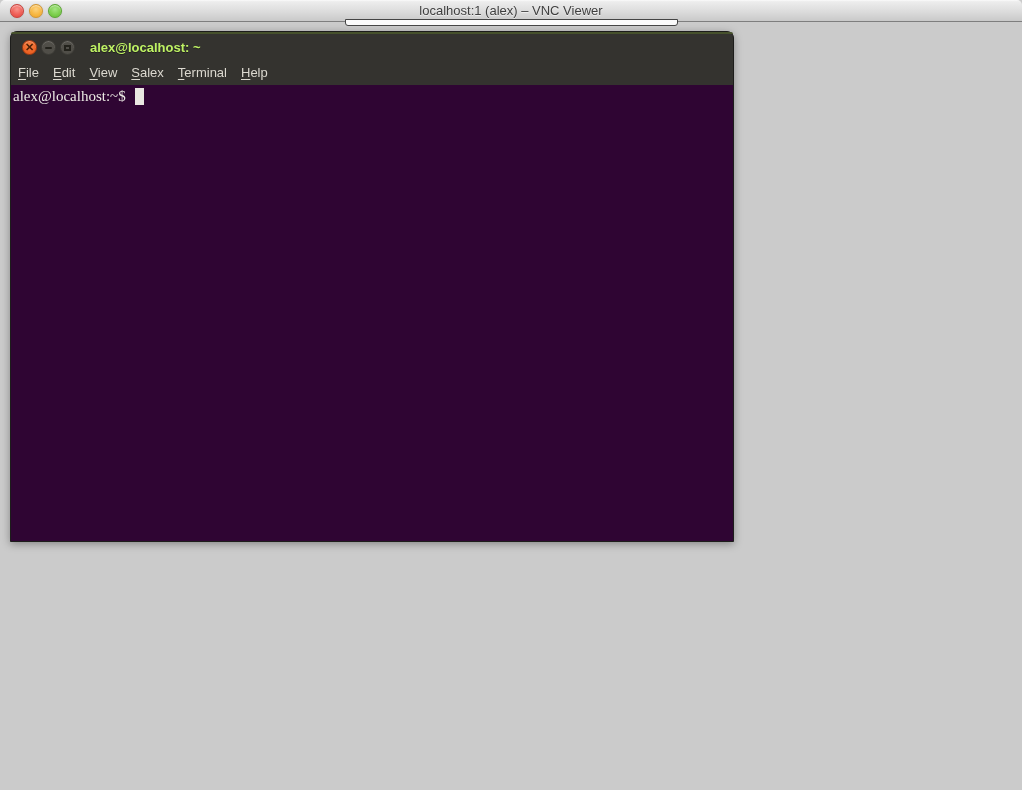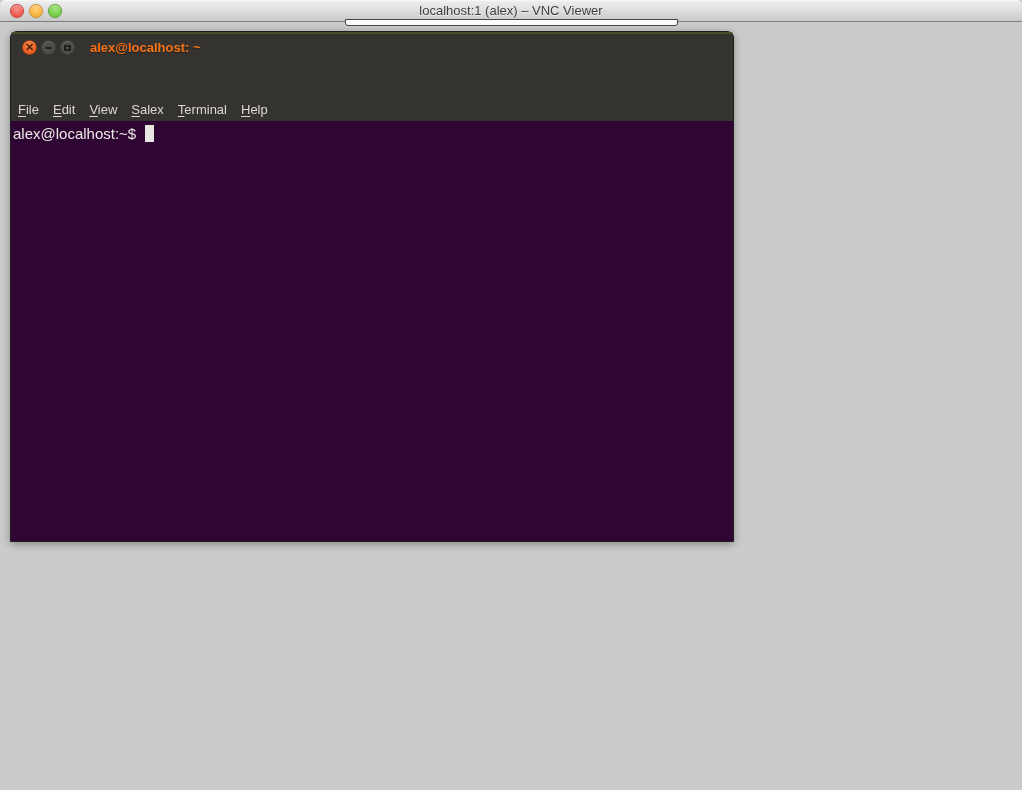--- a/index.html
+++ b/index.html
@@ -113,48 +113,46 @@
     color: #4e2209;
     line-height: 1;
     transform: translateY(-0.5px);
   }
   .glyph-minus { width: 7px; height: 2px; background: #23221c; border-radius: 1px; }
   .glyph-square { width: 7px; height: 6px; border: 2px solid #23221c; }
   .term-title {
     margin-left: 11px;
     font-size: 13px;
     font-weight: bold;
-    color: #f97316;
+    color: #bef264;
     text-shadow: 0 1px 0 rgba(0,0,0,0.4);
   }
   .term-menubar {
     height: 24px;
     flex: 0 0 auto;
     display: flex;
-    align-items: center;
-    margin-top: 36px;
   }
   .menu-item {
     padding: 4px 7px;
     font-size: 13px;
     color: #dcd9d0;
     cursor: default;
   }
   .menu-item u { text-decoration: underline; text-underline-offset: 2px; }
   .term-screen {
     flex: 1 1 auto;
     background: #2f0533;
     padding: 3px 0 0 2px;
     overflow: hidden;
   }
   .term-line {
     display: flex;
-    align-items: center;
+    align-items: flex-start;
     height: 18px;
-    font-family: Liberation Sans, sans-serif;
+    font-family: Liberation Serif, serif;
     font-size: 15px;
     color: #eceae4;
     white-space: pre;
   }
   .cursor {
     display: inline-block;
     width: 9px; height: 17px;
     margin-left: 9px;
     background: #e9e7e1;
   }

